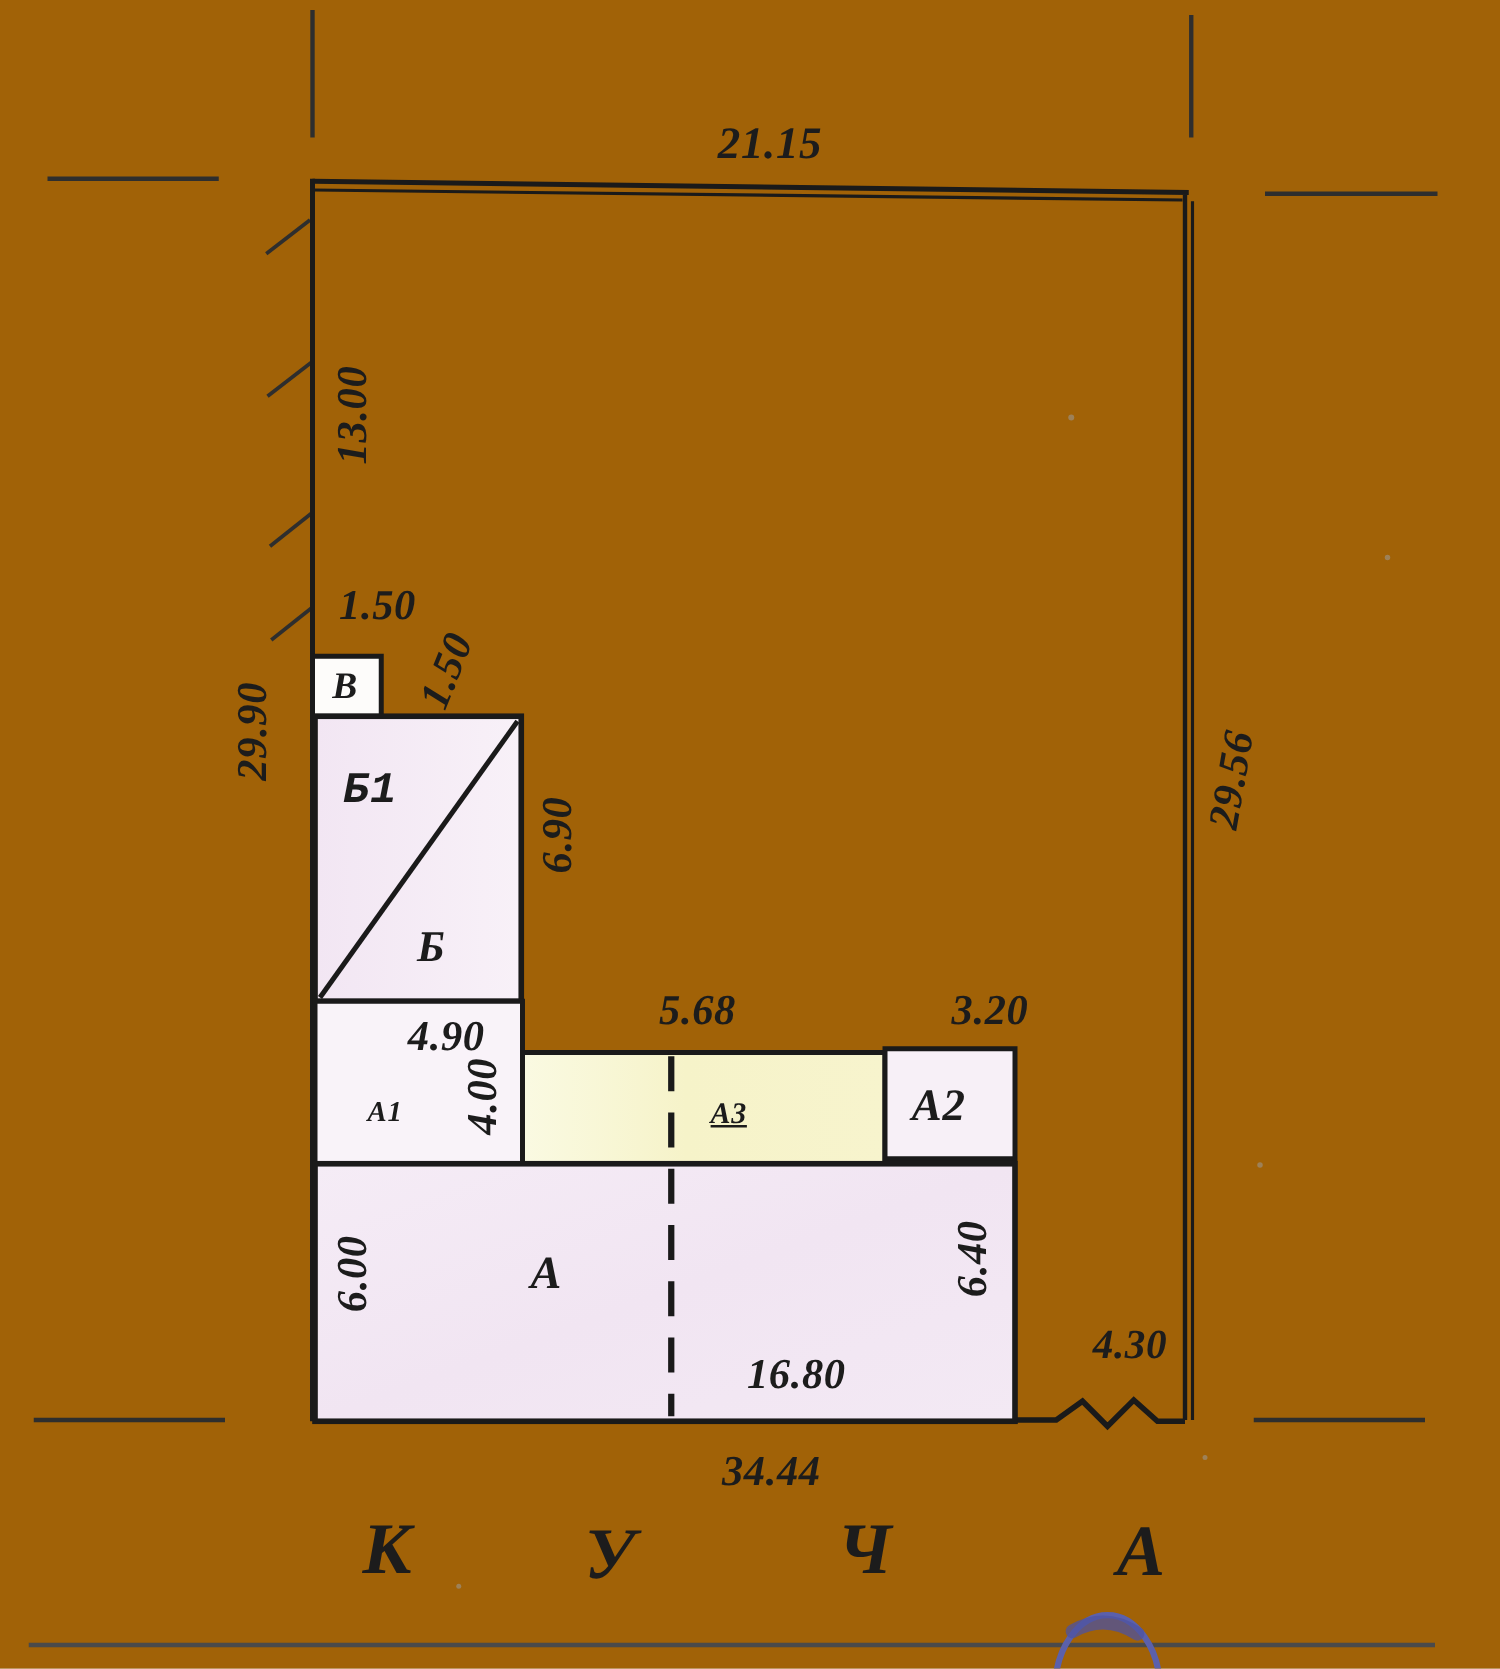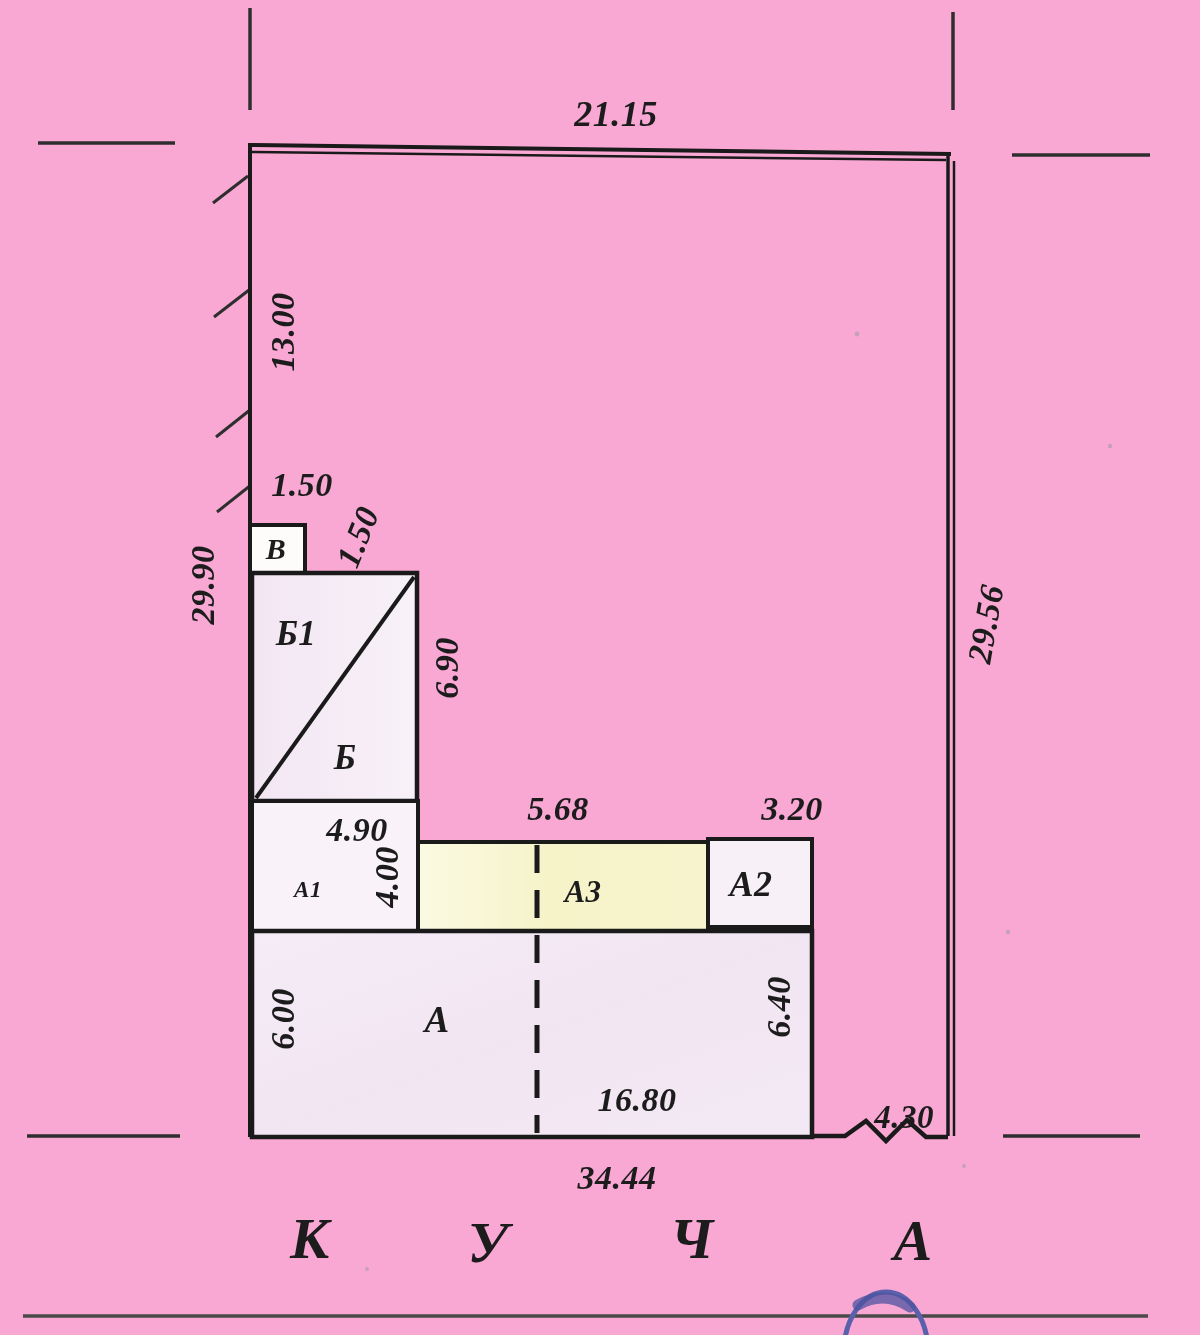--- a/index.html
+++ b/index.html
@@ -1,19 +1,19 @@
 <!DOCTYPE html>
 <html><head>
 <meta charset="utf-8">
 <style>
   html,body{margin:0;padding:0;background:#e8e8e8;}
   .canvas{
     position:relative;
     width:1200px;height:1335px;
-    background:#f9a8d4;
+    background:#a16207;
     overflow:hidden;
     font-family:"Liberation Serif","DejaVu Serif",serif;
   }
   .plan-svg{position:absolute;left:0;top:0;width:1200px;height:1335px;}
   .lbl{
     position:absolute;
     transform:translate(-50%,-50%);
     font-family:"Liberation Serif","DejaVu Serif",serif;
     font-style:italic;
     font-weight:700;
@@ -108,29 +108,29 @@
   <div class="lbl r68" style="left:358px;top:537px;font-size:34px;">1.50</div>
   <div class="lbl r90" style="left:203px;top:585px;font-size:34px;">29.90</div>
   <div class="lbl r90" style="left:447px;top:668px;font-size:34px;">6.90</div>
   <div class="lbl" style="left:357px;top:830px;font-size:34px;">4.90</div>
   <div class="lbl" style="left:558px;top:809px;font-size:34px;">5.68</div>
   <div class="lbl" style="left:792px;top:809px;font-size:34px;">3.20</div>
   <div class="lbl r90" style="left:387px;top:877px;font-size:34px;">4.00</div>
   <div class="lbl r90" style="left:283px;top:1019px;font-size:34px;">6.00</div>
   <div class="lbl r90" style="left:779px;top:1007px;font-size:34px;">6.40</div>
   <div class="lbl" style="left:637px;top:1100px;font-size:34px;">16.80</div>
-  <div class="lbl" style="left:904px;top:1077px;font-size:33px;margin-top:40px;">4.30</div>
+  <div class="lbl" style="left:904px;top:1077px;font-size:33px;">4.30</div>
   <div class="lbl" style="left:617px;top:1178px;font-size:34px;">34.44</div>
   <div class="lbl r80" style="left:986px;top:624px;font-size:34px;">29.56</div>
 
   <div class="lbl" style="left:276px;top:549px;font-size:30px;">В</div>
-  <div class="lbl" style="left:296px;top:633px;font-size:35px;">Б1</div>
+  <div class="lbl" style="left:296px;top:633px;font-size:35px;font-family:Liberation Mono, monospace;">Б1</div>
   <div class="lbl" style="left:345px;top:757px;font-size:35px;">Б</div>
   <div class="lbl" style="left:308px;top:889px;font-size:23px;">А1</div>
-  <div class="lbl" style="left:583px;top:891px;font-size:31px;">А3</div>
+  <div class="lbl" style="left:583px;top:891px;font-size:24px;text-decoration:underline;">А3</div>
   <div class="lbl" style="left:751px;top:884px;font-size:36px;">А2</div>
   <div class="lbl" style="left:437px;top:1019px;font-size:37px;">А</div>
 
   <div class="lbl" style="left:310px;top:1239px;font-size:58px;">К</div>
   <div class="lbl" style="left:488px;top:1243px;font-size:58px;">У</div>
   <div class="lbl" style="left:692px;top:1239px;font-size:58px;">Ч</div>
   <div class="lbl" style="left:913px;top:1241px;font-size:58px;">А</div>
 
 </div>
 

